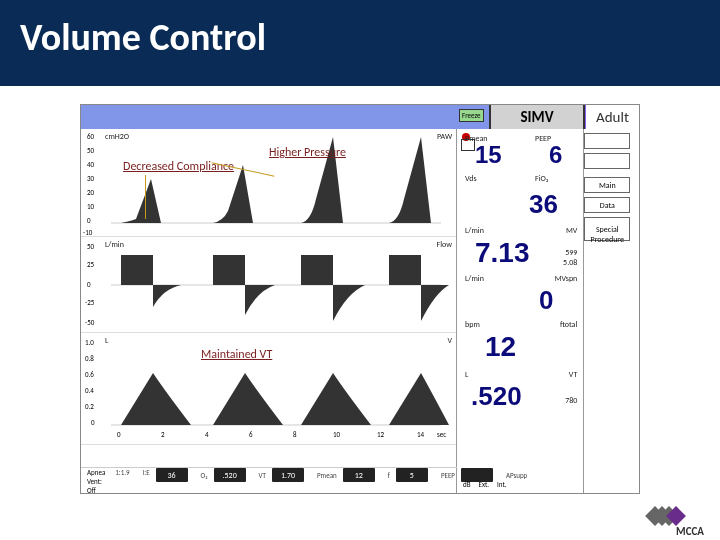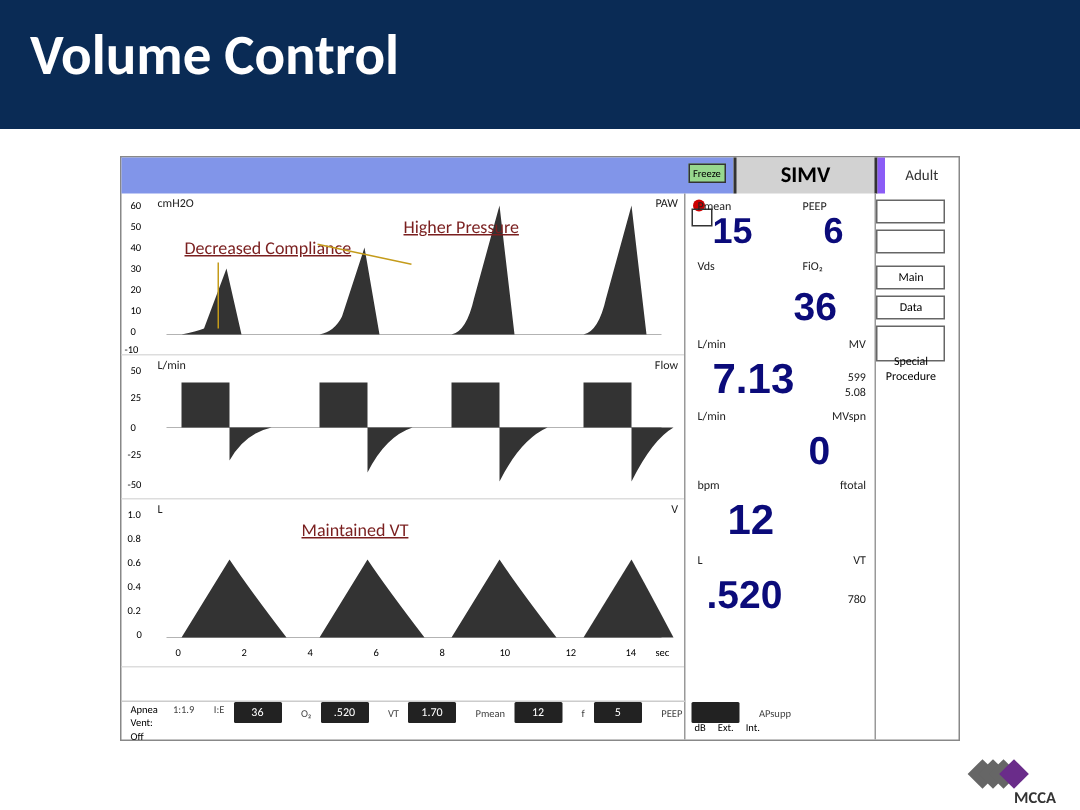--- a/index.html
+++ b/index.html
@@ -3,21 +3,21 @@
 <meta charset="utf-8">
 <style>
   *{box-sizing:border-box;margin:0;padding:0;font-family:Calibri,Arial,sans-serif}
   body{width:720px;height:540px;background:#fff;position:relative;overflow:hidden}
   .header{background:#0a2b55;height:86px;padding:14px 20px}
   .title{color:#fff;font-size:38px;font-weight:700}
   .screen{position:absolute;left:80px;top:104px;width:560px;height:390px;border:1px solid #888}
   .topbar{display:flex;height:24px;align-items:flex-start}
   .bluebar{flex:1;background:#8195e9;height:24px}
   .simv{width:96px;background:#d2d2d2;color:#000;font-size:15px;text-align:center;line-height:24px;font-weight:700;border-left:2px solid #333;border-right:2px solid #333}
-  .adult{width:54px;font-size:10px;color:#333;text-align:center;line-height:24px;border-left:5px solid #8b5cf6}
+  .adult{width:54px;font-size:15px;color:#333;text-align:center;line-height:24px;border-left:1px solid #8b5cf6}
   .body{display:flex;height:calc(100% - 24px)}
   .plots{width:376px;border-right:1px solid #999;position:relative}
   .plot{position:relative;border-bottom:1px solid #ddd}
   svg{display:block}
   .axis-lbl{position:absolute;font-size:8px;color:#222}
   .anno{position:absolute;color:#7a1f1f;font-size:12px;text-decoration:underline}
   .arrow{position:absolute;width:1px;height:40px;background:#c49b1a}
   .arrowline{position:absolute;height:1px;width:64px;background:#c49b1a}
   .nums{width:128px;position:relative;border-right:1px solid #999}
   .nv{position:absolute;font-family:Arial;font-weight:600;color:#0b0b7a}
@@ -200,21 +200,21 @@
         <span>Ext.</span>
         <span>Int.</span>
       </div>
     </div>
 
     <div class="btns">
       <div class="sb" style="top:4px"></div>
       <div class="sb" style="top:24px"></div>
       <div class="sb" style="top:48px">Main</div>
       <div class="sb" style="top:68px">Data</div>
-      <div class="sb" style="top:88px;height:24px;line-height:10px;padding-top:18px">Special Procedure</div>
+      <div class="sb" style="top:88px;height:24px;line-height:10px;padding-top:6px">Special Procedure</div>
     </div>
   </div>
 </div>
 
 <div class="logo">
   <div style="display:flex">
     <div class="dia"></div>
       <div class="dia" style="margin-left:-7px"></div>
       <div class="dia" style="margin-left:-7px"></div>
       <div class="dia2"></div>

